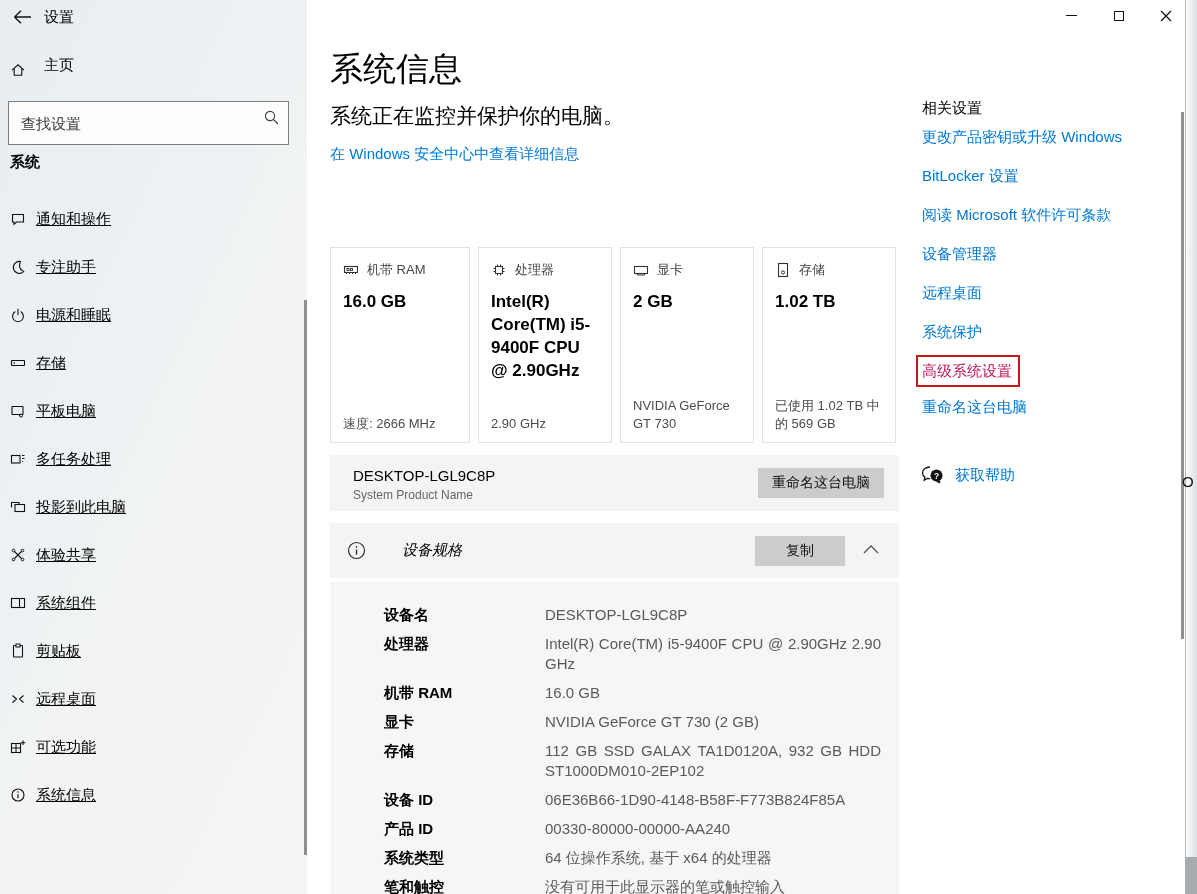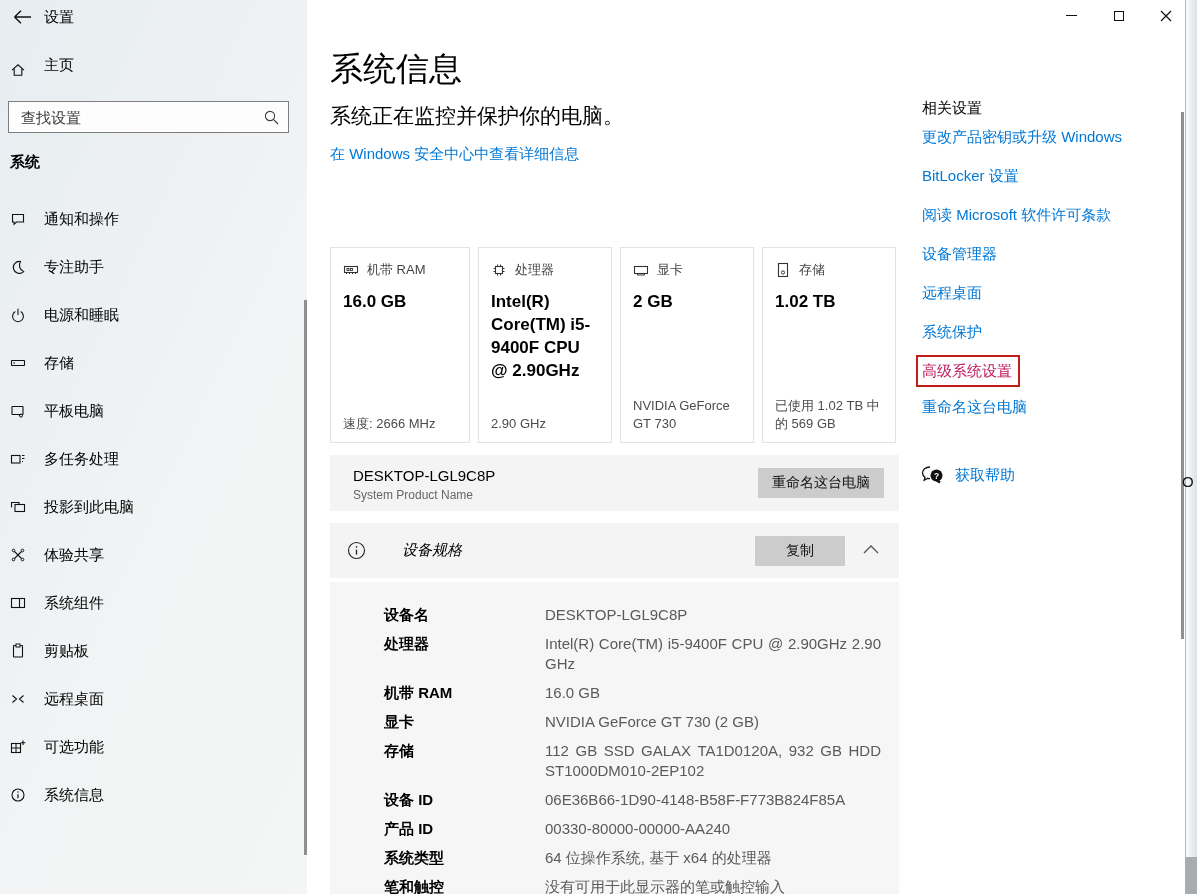--- a/index.html
+++ b/index.html
@@ -8,32 +8,32 @@
 
   
   .sidebar { position:absolute; left:0; top:0; width:307px; height:894px;
     background:linear-gradient(115deg,#e7edf1 0%,#f1f3f4 55%,#f4f5f5 100%); }
   .back-btn { position:absolute; left:10px; top:4px; width:26px; height:26px; display:flex;
     align-items:center; justify-content:center; cursor:pointer; }
   .app-title { position:absolute; left:44px; top:8px; font-size:15px; }
   .home-row { position:absolute; left:0; top:56px; width:307px; height:30px; cursor:pointer; }
   .home-row .ic { position:absolute; left:10px; top:6px; }
   .home-row .lbl { position:absolute; left:44px; top:0; font-size:15px; }
-  .searchbox { position:absolute; left:8px; top:101px; width:281px; height:32px;
+  .searchbox { position:absolute; left:8px; top:101px; width:281px; height:44px;
     border:1px solid #7e7e7e; background:#fdfdfe; }
   .searchbox input { position:absolute; left:0; top:0; width:100%; height:100%;
     border:none; background:transparent; outline:none; padding:0 32px 0 12px;
     font-size:15px; color:#222; font-family:inherit; }
   .searchbox input::placeholder { color:#3a3a3a; opacity:1; }
   .searchbox .mag { position:absolute; right:8px; top:7px; }
   .section-label { position:absolute; left:10px; top:153px; font-size:15px; font-weight:700; }
   .nav { position:absolute; left:0; top:195px; width:307px; }
   .nav .item { position:relative; height:48px; cursor:pointer; }
   .nav .item .ic { position:absolute; left:10px; top:16px; }
-  .nav .item .lbl { position:absolute; left:44px; top:15px; font-size:15px; }
+  .nav .item .lbl { position:absolute; left:36px; top:15px; font-size:15px;text-decoration:underline; }
   .sb-thumb { position:absolute; left:304px; top:300px; width:3px; height:555px; background:#8f8f8f; }
 
   
   .caption { position:absolute; left:1048px; top:0; width:141px; height:31px; display:flex; }
   .cap-btn { width:47px; height:31px; display:flex; align-items:center; justify-content:center; cursor:pointer; }
   .min-glyph { width:11px; height:1px; background:#111; display:block; }
   .max-glyph { width:10px; height:10px; border:1px solid #111; display:block; }
 
   
   .page-title { position:absolute; left:330px; top:47px; font-size:33px; font-weight:400; }

